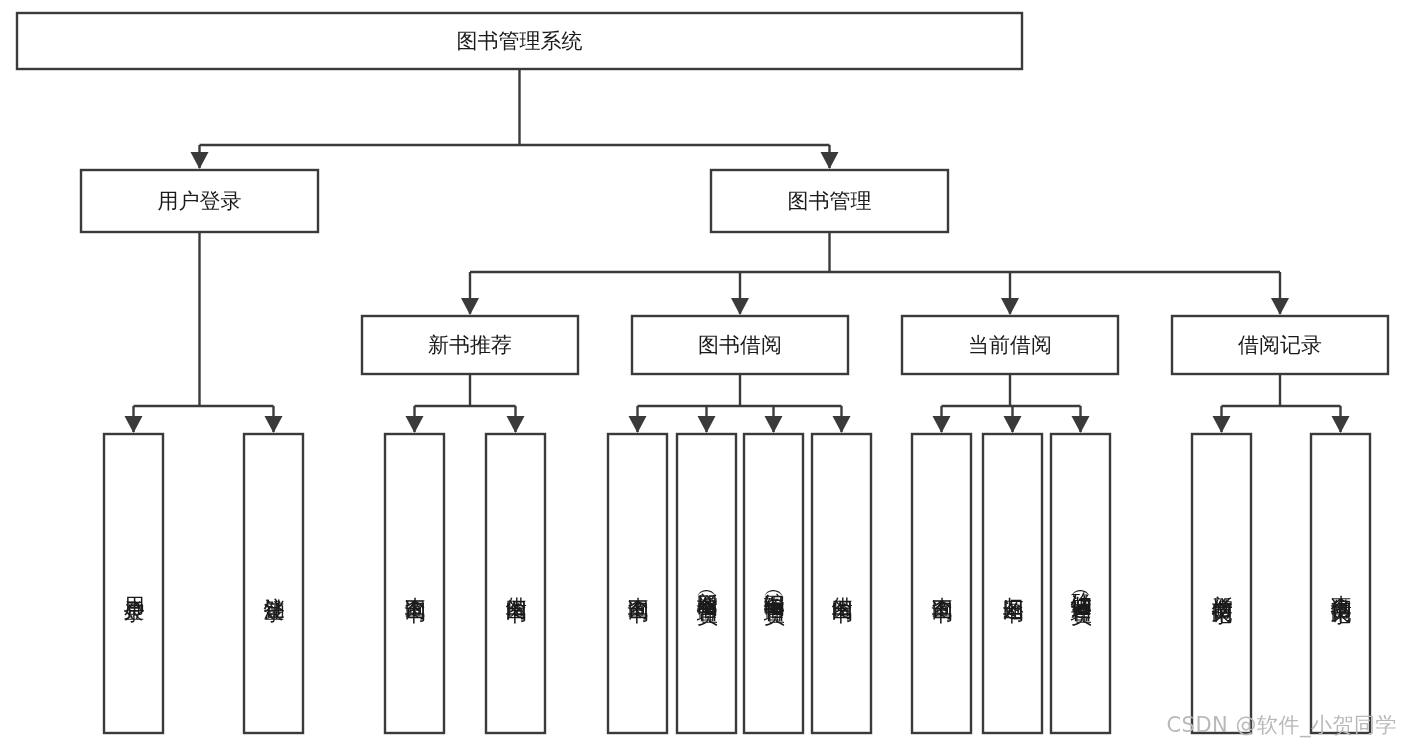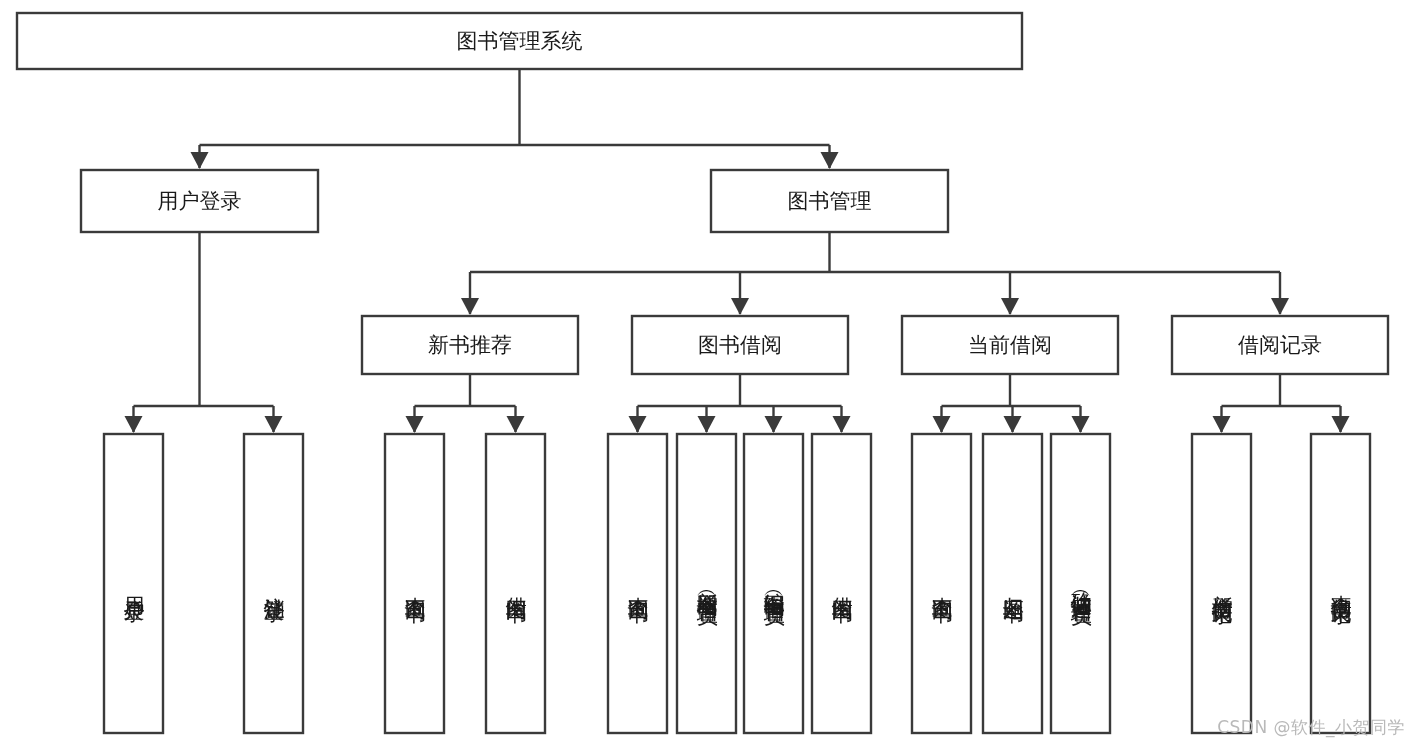--- a/index.html
+++ b/index.html
@@ -65,24 +65,24 @@
     text-align: center;
     display: flex;
     align-items: center;
     justify-content: center;
     white-space: nowrap;
     pointer-events: none;
     user-select: none;
   }
   .watermark {
     position: absolute;
-    right: 0;
+    right: 8px;
     bottom: 8px;
     font-family: "DejaVu Sans", "Liberation Sans", sans-serif;
-    font-size: 17px;
+    font-size: 21px;
     color: #b9b9b9;
     letter-spacing: 0.5px;
     white-space: nowrap;
   }
 </style>
 </head>
 <body>
 
 <div id="stage">
 

